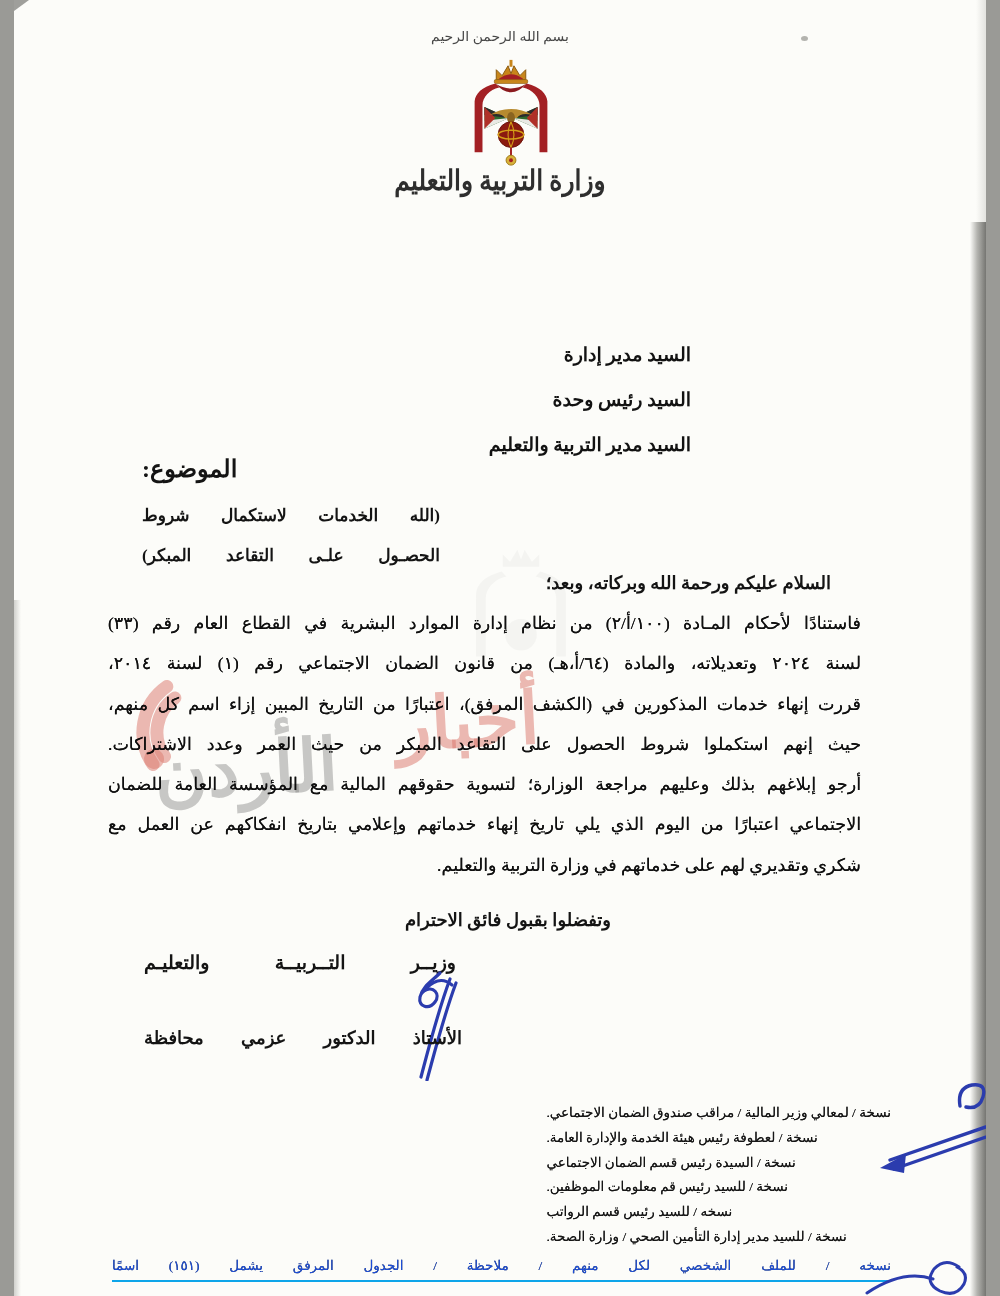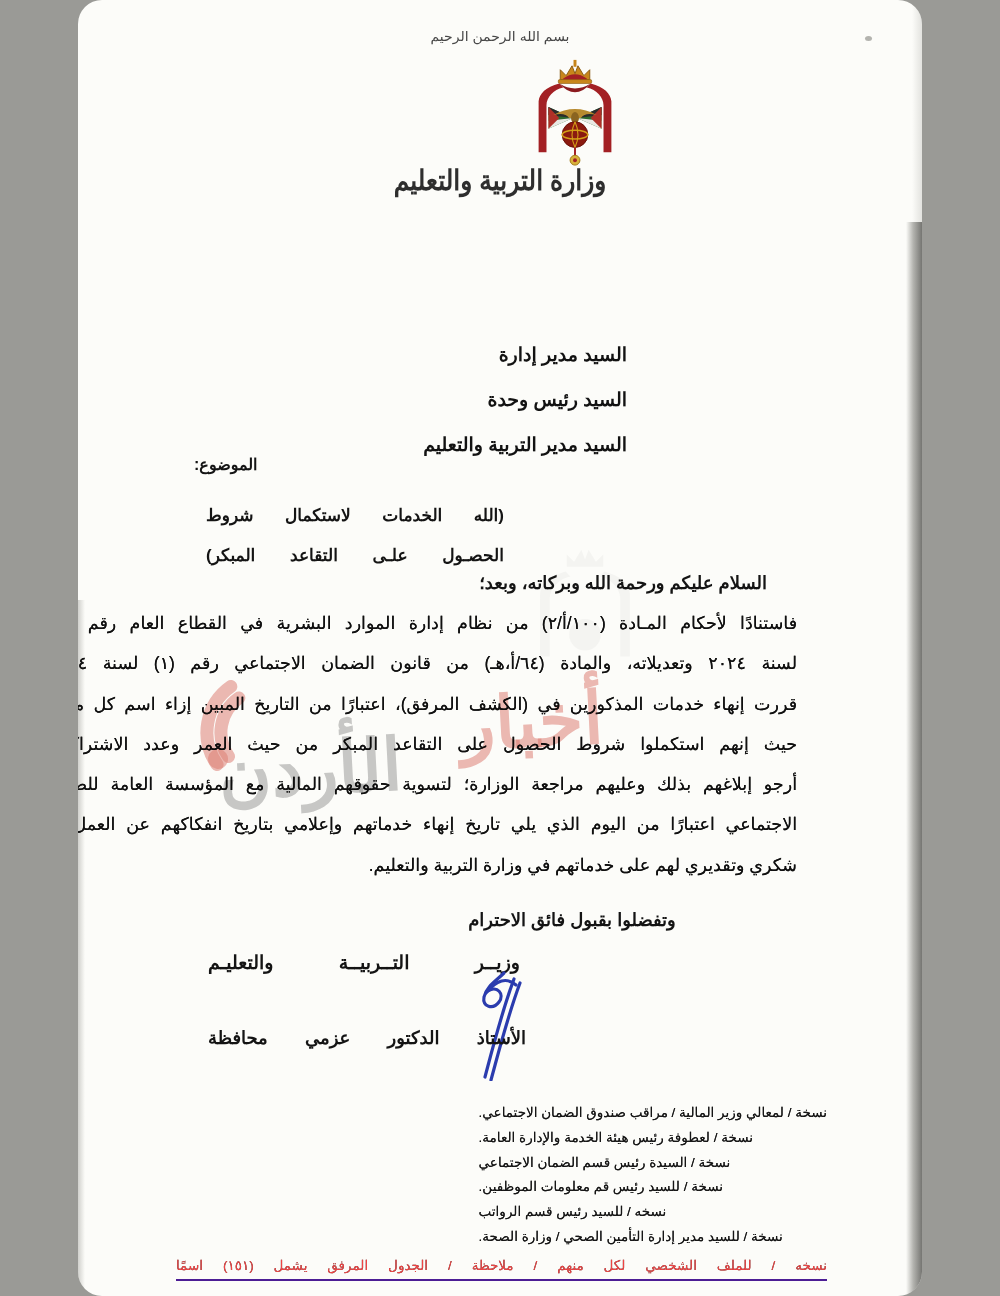--- a/index.html
+++ b/index.html
@@ -1,39 +1,39 @@
 <!DOCTYPE html>
 <html lang="ar" dir="rtl"><head>
 <meta charset="utf-8">
 <style>
   html,body{margin:0;padding:0;background:#9a9a96;}
   .page{
-    position:relative;width:844px;height:1296px;margin:0 auto;
+    position:relative;width:972px;height:1296px;margin:0 auto;
     background:#fcfcf9;overflow:hidden;
-    font-family:Liberation Sans, sans-serif;direction:rtl;color:#141414;border-radius:24px;
+    font-family:Liberation Serif, serif;direction:rtl;color:#141414;
   }
   
   .bismillah{position:absolute;top:28px;left:0;right:0;text-align:center;
     font-size:14px;color:#474747;letter-spacing:1.5px;transform:scaleY(.95);}
   .crest{position:absolute;top:56px;left:438px;width:118px;height:114px;}
   .ministry-callig{position:absolute;top:166px;left:0;right:0;text-align:center;
     font-size:25px;font-weight:bold;color:#2e2e2e;transform:scaleY(1.12);letter-spacing:-.5px;}
   
   .ref{position:absolute;top:226px;right:40px;width:268px;font-size:15.5px;font-weight:bold;color:#1a1a1a;}
   .ref-row{display:flex;align-items:flex-end;gap:5px;margin-bottom:4px;}
   .ref-label{flex:0 0 auto;}
   .ref-dots{flex:1 1 auto;border-bottom:2px dotted #2a2a2a;min-height:16px;
     text-align:center;font-size:16.5px;letter-spacing:1px;padding-bottom:1px;}
   .ref-number{margin:1px 18px 4px 0;width:222px;text-align:center;
     font-size:19px;letter-spacing:2.5px;font-weight:bold;}
   
   .addressees{position:absolute;top:332px;right:295px;text-align:right;
     font-size:19px;font-weight:bold;line-height:45px;color:#121212;margin-left:48px;}
   
-  .subject-label{position:absolute;top:455px;left:116px;font-size:16px;font-weight:bold;}
+  .subject-label{position:absolute;top:455px;left:128px;font-size:24px;font-weight:bold;}
   .subject-lines{position:absolute;top:496px;left:128px;width:298px;
     font-size:17px;font-weight:bold;line-height:40px;}
   .subject-lines div{text-align:justify;text-align-last:justify;}
   
   .salutation{position:absolute;top:572px;right:155px;font-size:18px;font-weight:bold;}
   .body-par{position:absolute;top:613px;right:125px;width:753px;font-size:17.5px;
     color:#101010;text-shadow:0 0 .4px #222;}
   .body-line{height:40.3px;text-align:justify;text-align-last:justify;}
   .body-line.last{text-align-last:right;}
   .closing{position:absolute;top:909px;left:330px;width:328px;text-align:center;
@@ -41,22 +41,22 @@
   
   .sig-title{position:absolute;top:951px;left:130px;width:312px;font-size:19px;
     font-weight:bold;text-align:justify;text-align-last:justify;}
   .sig-name{position:absolute;top:1027px;left:130px;width:318px;font-size:18px;
     font-weight:bold;text-align:justify;text-align-last:justify;}
   .sig-svg{position:absolute;top:963px;left:348px;width:142px;height:118px;}
   
   .cc{position:absolute;top:1085px;right:95px;text-align:left;font-size:13.5px;
     line-height:24.8px;color:#161616;text-shadow:0 0 .3px #333;margin-top:16px;}
   .cc-last{position:absolute;top:1257px;right:95px;left:98px;font-size:13.5px;
-    text-align:justify;text-align-last:justify;border-bottom:2px solid #4c1d95;
-    padding-bottom:6px;color:#ef4444;text-shadow:0 0 .3px #333;}
+    text-align:justify;text-align-last:justify;border-bottom:2px solid #0ea5e9;
+    padding-bottom:6px;color:#1d4ed8;text-shadow:0 0 .3px #333;}
   
   .mark-svg{position:absolute;top:1070px;left:850px;width:148px;height:104px;}
   .bottom-hand{position:absolute;top:1257px;left:843px;width:142px;height:39px;}
   
   .watermark{position:absolute;top:666px;left:48px;width:485px;height:190px;
     transform:rotate(-3deg);mix-blend-mode:multiply;pointer-events:none;}
   .wm-word1{position:absolute;right:6px;top:22px;font-size:72px;font-weight:bold;
     color:rgba(222,118,108,.50);letter-spacing:-2px;}
   .wm-word2{position:absolute;left:92px;top:58px;font-size:72px;font-weight:bold;
     color:rgba(122,122,122,.40);letter-spacing:-2px;}

